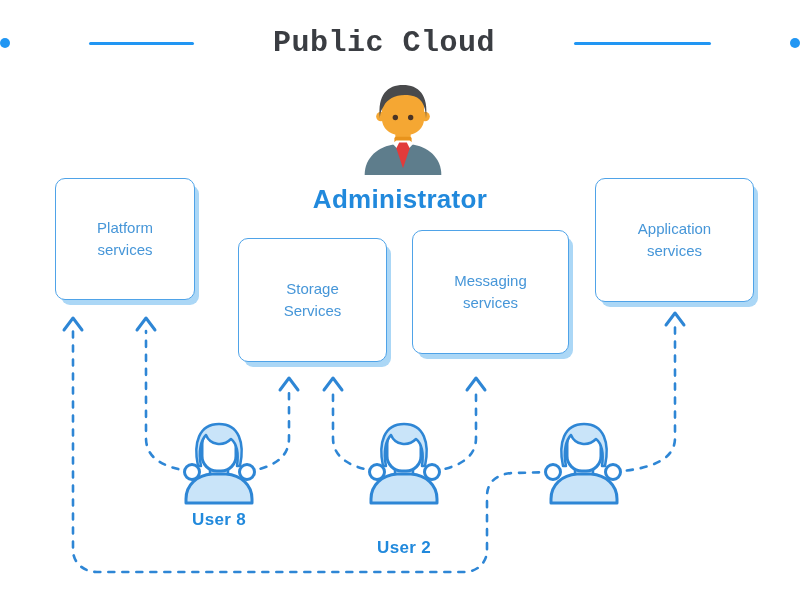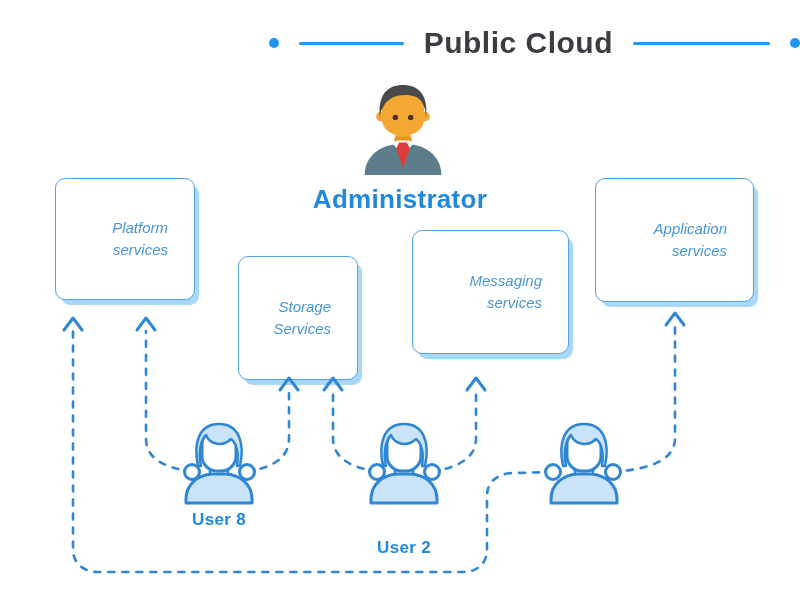--- a/index.html
+++ b/index.html
@@ -15,38 +15,38 @@
     --admin-hair:#494A4C;
     --admin-tie:#E23B3B;
     --user-fill:#C9E4F9;
   }
   *{margin:0;padding:0;box-sizing:border-box;}
   html,body{width:800px;height:600px;background:#fff;overflow:hidden;}
   body{font-family:"Liberation Sans","DejaVu Sans",sans-serif;}
   .canvas{position:relative;width:800px;height:600px;background:#fff;}
 
   
-  .title-row{position:absolute;top:26px;left:0;right:0;display:flex;align-items:center;justify-content:flex-end;gap:20px;}
+  .title-row{position:absolute;top:26px;left:0;right:0;display:flex;align-items:center;justify-content:space-between;gap:20px;font-family:Liberation Mono, monospace;}
   .title-dot{width:10px;height:10px;border-radius:50%;background:var(--title-line-blue);}
   .title-line{height:3px;background:var(--title-line-blue);border-radius:2px;}
   .title-line.l{width:105px;}
   .title-line.r{width:137px;}
   .page-title{font-size:30px;font-weight:800;color:var(--title-text);letter-spacing:.5px;}
 
   
   .admin-icon{position:absolute;left:357px;top:82px;width:92px;height:94px;}
   .admin-label{position:absolute;left:300px;top:184px;width:200px;text-align:center;
     font-size:26px;font-weight:800;color:var(--label-blue);letter-spacing:.3px;}
 
   
   .card{position:absolute;background:#fff;border:1.5px solid var(--box-border);border-radius:10px;
     box-shadow:5px 6px 0 -1px var(--box-shadow);display:flex;align-items:center;justify-content:center;
-    text-align:right;color:var(--box-text);font-size:15px;line-height:1.45;padding:14px 26px;font-style:italic;}
+    text-align:center;color:var(--box-text);font-size:15px;line-height:1.45;padding:14px 26px;}
   .card.platform{left:55px;top:178px;width:140px;height:122px;}
-  .card.storage{left:238px;top:256px;width:120px;height:124px;}
+  .card.storage{left:238px;top:238px;width:149px;height:124px;}
   .card.messaging{left:412px;top:230px;width:157px;height:124px;}
   .card.application{left:595px;top:178px;width:159px;height:124px;}
 
   
   .connectors{position:absolute;inset:0;pointer-events:none;}
   .conn{fill:none;stroke:var(--accent-blue);stroke-width:2.6;stroke-dasharray:6 8;stroke-linecap:round;}
   .head{fill:none;stroke:var(--accent-blue);stroke-width:3;stroke-linecap:round;stroke-linejoin:round;}
   .node{fill:#fff;stroke:var(--accent-blue);stroke-width:3;}
 
   

